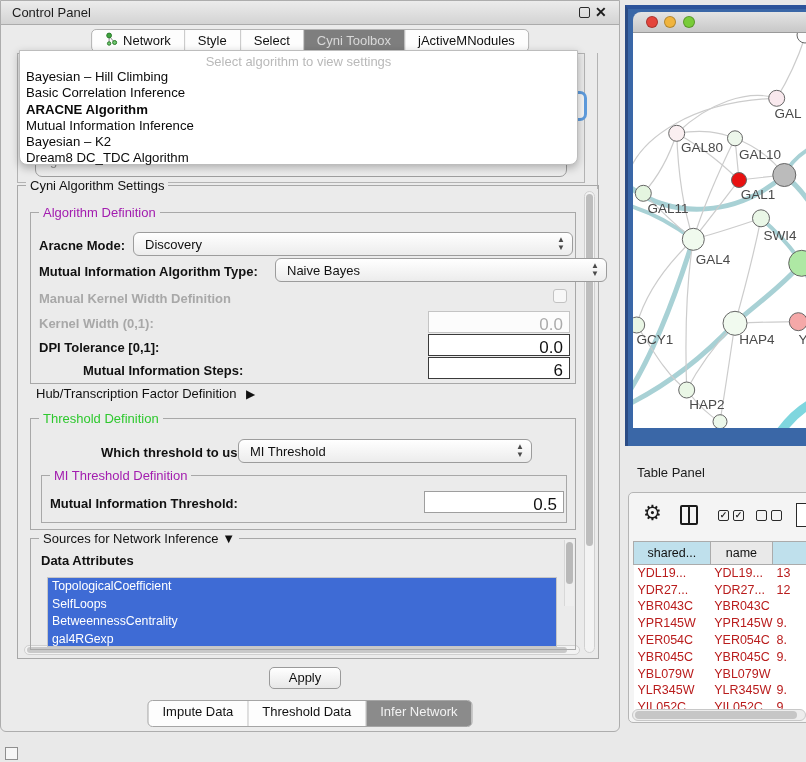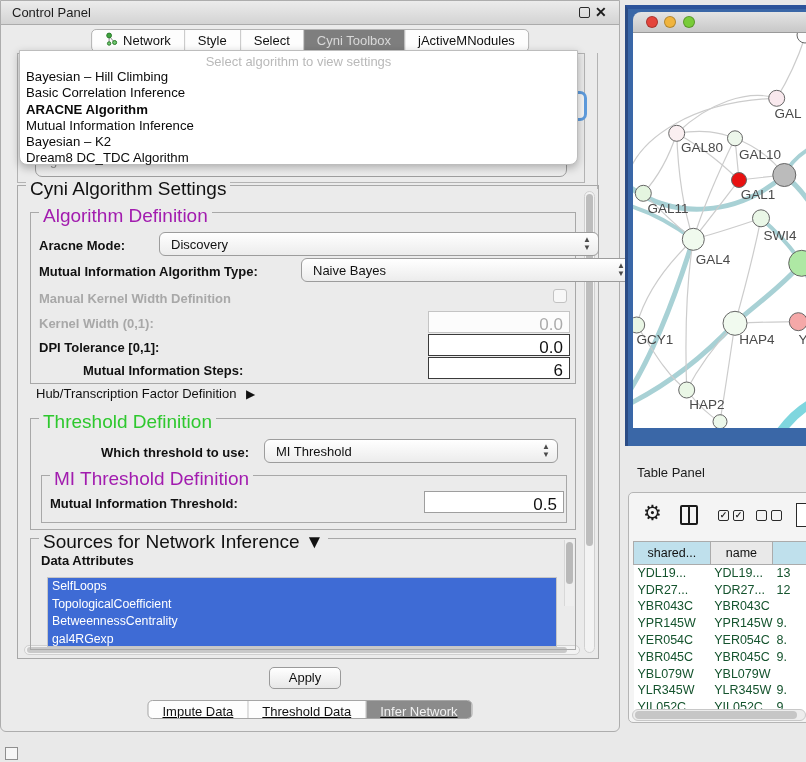--- a/index.html
+++ b/index.html
@@ -38,31 +38,31 @@
 
   
   .popup { position:absolute; left:18px; top:49px; width:559px; height:115px; background:#FFF;
            border:1px solid #BDBDBD; border-radius:0 0 8px 8px; box-shadow:0 3px 9px rgba(0,0,0,.28); z-index:20; }
   .popup .ph { text-align:center; color:#B9B9B9; font-size:13px; padding-top:3px; }
   .popup .item { font-size:13.2px; color:#0A0A0A; height:16.3px; line-height:16.3px; padding-left:6px; white-space:nowrap; }
   .popup .item.bold { font-weight:bold; }
 
   
   .group { position:absolute; border:1px solid #A8A8A8; }
-  .legend { position:absolute; top:-8px; left:8px; background:#EBEBEB; padding:0 4px; font-size:19px; color:#111; white-space:nowrap; }
+  .legend { position:absolute; top:-8px; left:8px; background:#EBEBEB; padding:0 4px; font-size:13px; color:#111; white-space:nowrap; }
   .legend.blue { color:#a21caf; }
   .legend.green { color:#2EC82E; }
   #settings { left:16px; top:184px; width:582px; height:474px; }
 
   .lbl { position:absolute; font-size:13px; color:#111; white-space:nowrap; }
   .lbl.b { font-weight:bold; }
   .lbl.dis { color:#A8A8A8; font-weight:bold; }
 
   .combo { position:absolute; height:24px; border:1px solid #9C9C9C; border-radius:6px;
-           background:linear-gradient(#FFFFFF,#ECECEC); font-size:13px; color:#111;margin-left:26px; }
+           background:linear-gradient(#FFFFFF,#ECECEC); font-size:13px; color:#111; }
   .combo .cv { position:absolute; left:11px; top:4px; }
   .combo .steppers { position:absolute; right:7px; top:3px; display:flex; flex-direction:column; line-height:8px; font-size:8px; color:#4A4A4A; }
 
   .field { position:absolute; height:22px; background:#FFF; border:1px solid #B8B8B8;
            font-size:17px; color:#111; text-align:right; padding:3px 6px 0 0; }
   .field.dark { border:1.5px solid #3A3A3A; }
   .field.dis { color:#ABABAB; background:#FCFCFC; border:1px solid #C4C4C4; }
 
   .checkbox { position:absolute; width:14px; height:14px; border:1px solid #C2C2C2; border-radius:3px; background:#F7F7F7; }
 
@@ -80,21 +80,21 @@
   .hscroll .thumb { position:absolute; left:2px; top:1px; width:540px; height:6px; background:#C9C9C9; border-radius:3px; }
 
   .hub-row { position:absolute; left:18px; top:200px; font-size:13px; color:#111; }
   .hub-row .arr { font-size:12px; margin-left:6px; }
 
   .apply-btn { position:absolute; left:268px; top:666px; width:72px; height:22px;
                border:1px solid #9A9A9A; border-radius:5px; background:linear-gradient(#FFFFFF,#E7E7E7);
                font-size:13px; color:#111; text-align:center; line-height:20px; }
 
   .bottom-tabs { position:absolute; top:699px; left:50%; transform:translateX(-50%); display:flex;
-                 background:#FDFDFD; border:1px solid #A5A5A5; border-radius:5px; height:19px; overflow:hidden;text-decoration:underline; }
+                 background:#FDFDFD; border:1px solid #A5A5A5; border-radius:5px; height:27px; overflow:hidden; }
   .bottom-tabs .tab { padding:0 14px; font-size:13px; color:#111; line-height:21px; border-right:1px solid #C2C2C2; white-space:nowrap; }
   .bottom-tabs .tab:last-child { border-right:none; }
   .bottom-tabs .tab.sel { background:#8B8B8B; color:#F2F2F2; }
 
   
   .netframe { position:absolute; left:625px; top:5px; width:181px; height:441px; background:#3A67A7;
               border-top:4px solid #2D549B; border-left:3px solid #2B4C85; }
   .net-titlebar { position:absolute; left:5px; top:3px; right:0; height:21px;
                   background:linear-gradient(#E4E4E4,#C8C8C8); border-bottom:1px solid #9A9A9A; border-radius:8px 0 0 0; }
   .tl { position:absolute; top:4px; width:12px; height:12px; border-radius:50%; border:1px solid rgba(0,0,0,.25); }
@@ -109,21 +109,21 @@
   .colico { position:absolute; left:51px; top:12px; width:18px; height:20px; border:2px solid #1A1A1A; border-radius:2px; }
   .colico:before { content:""; position:absolute; left:6px; top:0; width:2px; height:16px; background:#1A1A1A; }
   .cb { position:absolute; top:17px; width:11px; height:11px; border:1.5px solid #2A2A2A; border-radius:2px;
         font-size:9px; line-height:9px; text-align:center; color:#2A2A2A; font-weight:bold; }
   .docico { position:absolute; left:167px; top:10px; width:15px; height:24px; background:#FFF; border:1.5px solid #2A2A2A; }
   .tbl { position:absolute; left:4px; top:48px; width:176px; overflow:hidden; }
   .tbl table { border-collapse:collapse; table-layout:fixed; }
   .tbl th { height:23px; font-size:12.5px; font-weight:normal; color:#111; text-align:center;
             border:1px solid #ABABAB; border-top:1px solid #ABABAB; background:#E9E9E9; overflow:hidden; white-space:nowrap; }
   .tbl th.selcol { background:#BFE0EC; }
-  .tbl td { height:16.8px; font-size:12.5px; color:#14532d; background:#FFF; padding-left:4px;
+  .tbl td { height:16.8px; font-size:12.5px; color:#b91c1c; background:#FFF; padding-left:4px;
             overflow:hidden; white-space:nowrap; }
   .tp-hscroll { position:absolute; left:3px; top:216px; width:174px; height:12px; background:#EDEDED;
                 border:1px solid #C8C8C8; border-radius:6px; }
   .tp-hscroll .thumb { position:absolute; left:2px; top:1px; width:162px; height:8px; background:#C6C6C6; border-radius:4px; }
 
   .corner-ico { position:absolute; left:5px; top:747px; width:13px; height:13px; border:1px solid #8F8F8F; background:#F6F6F6; }
 </style>
 </head>
 <body>
 
@@ -249,22 +249,22 @@
         </div>
       </div>
 
       <div class="group" style="left:12px; top:352px; width:546px; height:112px;">
         <span class="legend">
           <span>Sources for Network Inference</span>
           <span>▼</span>
         </span>
         <span class="lbl b" style="left:10px; top:14px;">Data Attributes</span>
         <div class="attr-list" id="attr-list">
+            <div class="attr-item" style="background: rgb(62, 107, 213);">TopologicalCoefficient</div>
             <div class="attr-item" style="background: rgb(62, 107, 213);">SelfLoops</div>
-            <div class="attr-item" style="background: rgb(62, 107, 213);">TopologicalCoefficient</div>
             <div class="attr-item" style="background: rgb(62, 107, 213);">BetweennessCentrality</div>
             <div class="attr-item" style="background: rgb(62, 107, 213);">gal4RGexp</div>
           </div>
         <div class="list-scroll">
             <div class="thumb"></div>
           </div>
       </div>
     </div>
 
     <div class="apply-btn">Apply</div>

